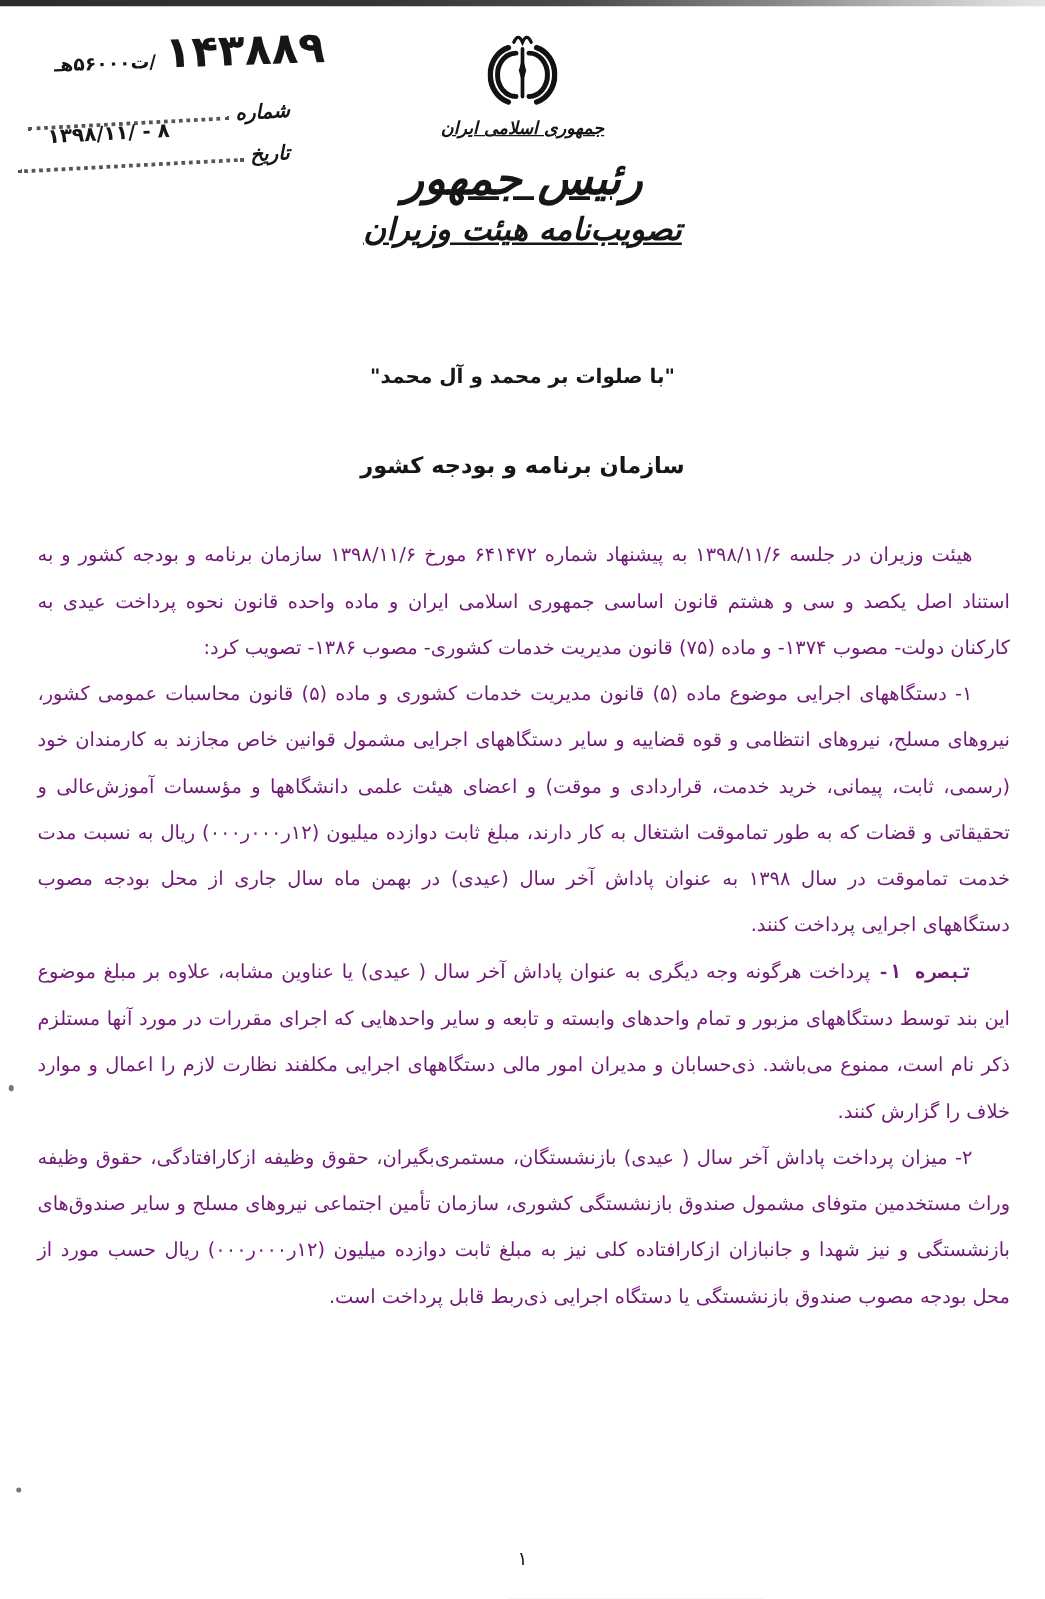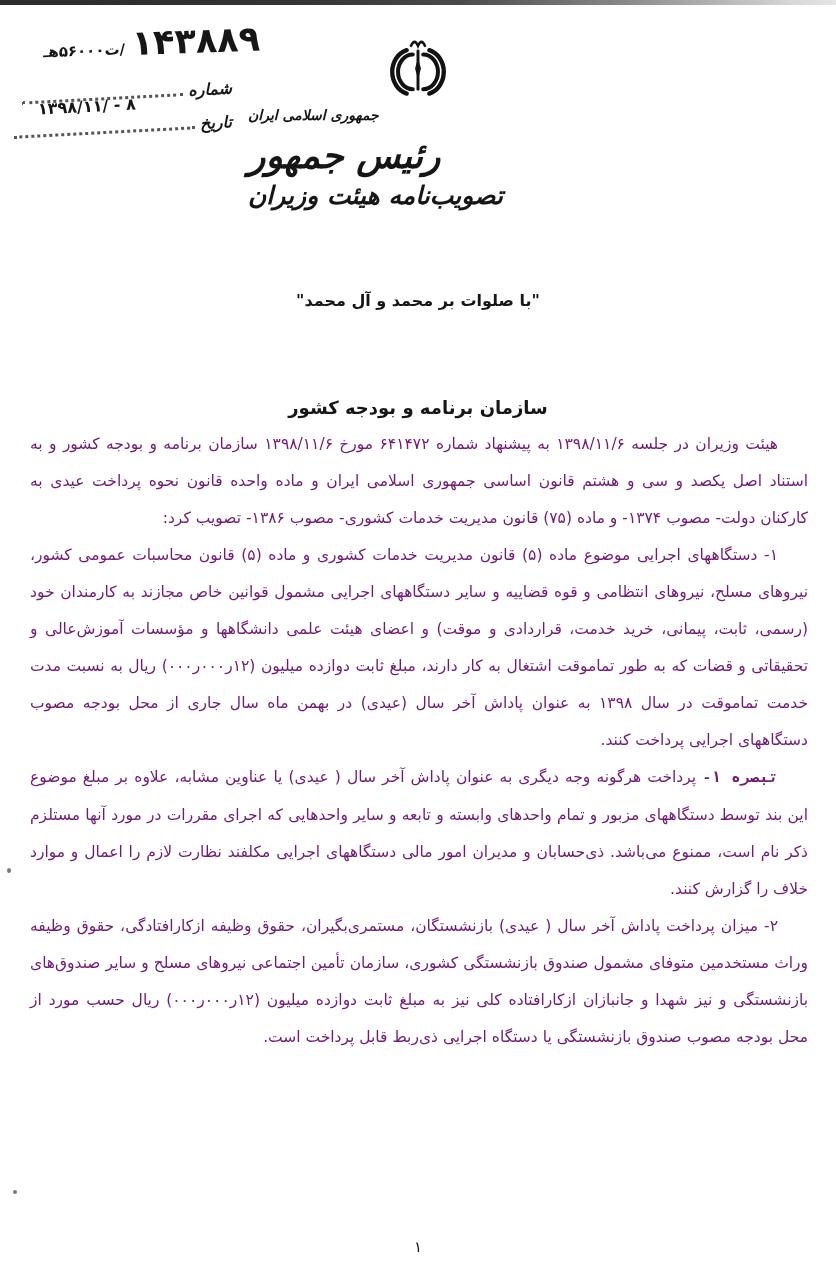--- a/index.html
+++ b/index.html
@@ -35,30 +35,30 @@
   }
   .dots{flex:1;border-bottom:3px dotted #555;margin:0 5px 3px 0;height:0;}
   .handwritten-date{
     position:absolute;top:97px;left:38px;
     font-size:16px;font-weight:bold;letter-spacing:2px;
     transform:rotate(-3deg);
     direction:ltr;
   }
   
   .emblem-wrap{
-    position:absolute;top:38px;left:50%;transform:translateX(-50%);
-    width:340px;
+    position:absolute;top:26px;left:50%;transform:translateX(-50%);
+    width:340px;text-align:center;text-decoration:underline;
   }
   .emblem-icon{display:block;margin:0 auto;}
   .country{font-size:14px;font-weight:bold;font-style:italic;margin-top:3px;}
   .president{font-size:36px;font-weight:bold;font-style:italic;line-height:1.15;margin-top:12px;}
   .doc-type{font-size:25px;font-weight:bold;font-style:italic;margin-top:5px;}
   .basmala{position:absolute;top:253px;left:0;width:100%;text-align:center;font-size:16px;font-weight:bold;}
   .salawat{position:absolute;top:291px;left:0;width:100%;text-align:center;font-size:16px;font-weight:bold;}
-  .addressee{position:absolute;top:362px;left:0;width:100%;text-align:center;font-size:18px;font-weight:bold;margin-top:35px;}
+  .addressee{position:absolute;top:362px;left:0;width:100%;text-align:center;font-size:18px;font-weight:bold;}
   
   .body-text{
     position:absolute;top:426px;right:28px;left:30px;
     direction:rtl;text-align:justify;
     font-size:15.5px;line-height:37px;
     color:#701a75;
   }
   .para{margin:0;text-indent:30px;}
   .lead{font-weight:normal;}
   .lead.bold{font-weight:bold;font-family:Liberation Mono, monospace;}

